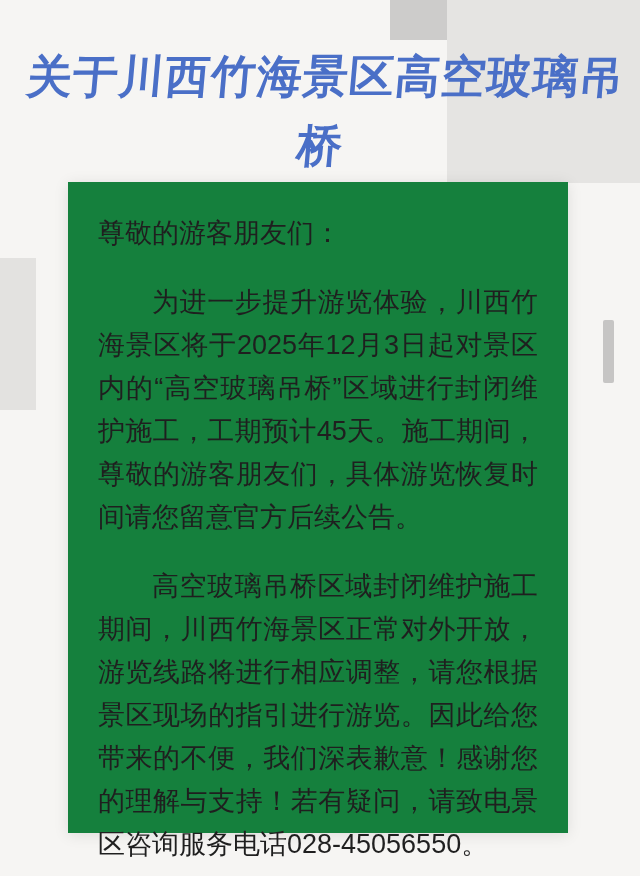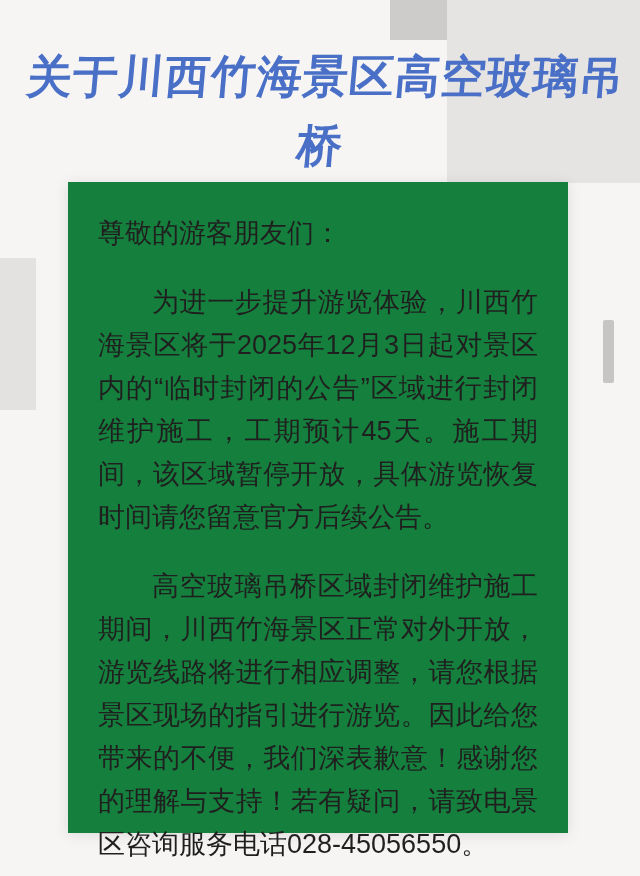--- a/index.html
+++ b/index.html
@@ -98,21 +98,21 @@
   <div class="bg-bar-left"></div>
   <div class="scrollbar-thumb"></div>
 
   <div class="title">
     <div>关于川西竹海景区高空玻璃吊桥</div>
     <div>临时封闭的公告</div>
   </div>
 
   <div class="card">
     <p class="salutation">尊敬的游客朋友们：</p>
-    <p class="para">为进一步提升游览体验，川西竹海景区将于2025年12月3日起对景区内的“临时封闭的公告”区域进行封闭维护施工，工期预计45天。施工期间，该区域暂停开放，具体游览恢复时间请您留意官方后续公告。</p>
+    <p class="para">为进一步提升游览体验，川西竹海景区将于2025年12月3日起对景区内的“高空玻璃吊桥”区域进行封闭维护施工，工期预计45天。施工期间，尊敬的游客朋友们，具体游览恢复时间请您留意官方后续公告。</p>
     <p class="para">高空玻璃吊桥区域封闭维护施工期间，川西竹海景区正常对外开放，游览线路将进行相应调整，请您根据景区现场的指引进行游览。因此给您带来的不便，我们深表歉意！感谢您的理解与支持！若有疑问，请致电景区咨询服务电话028-45056550。</p>
     <div class="sign-block">
       <p class="sign-company">成都文旅邛州文化产业开发有限责任公司</p>
 
     </div>
   </div>
 
 </div>
 
 </body></html>

